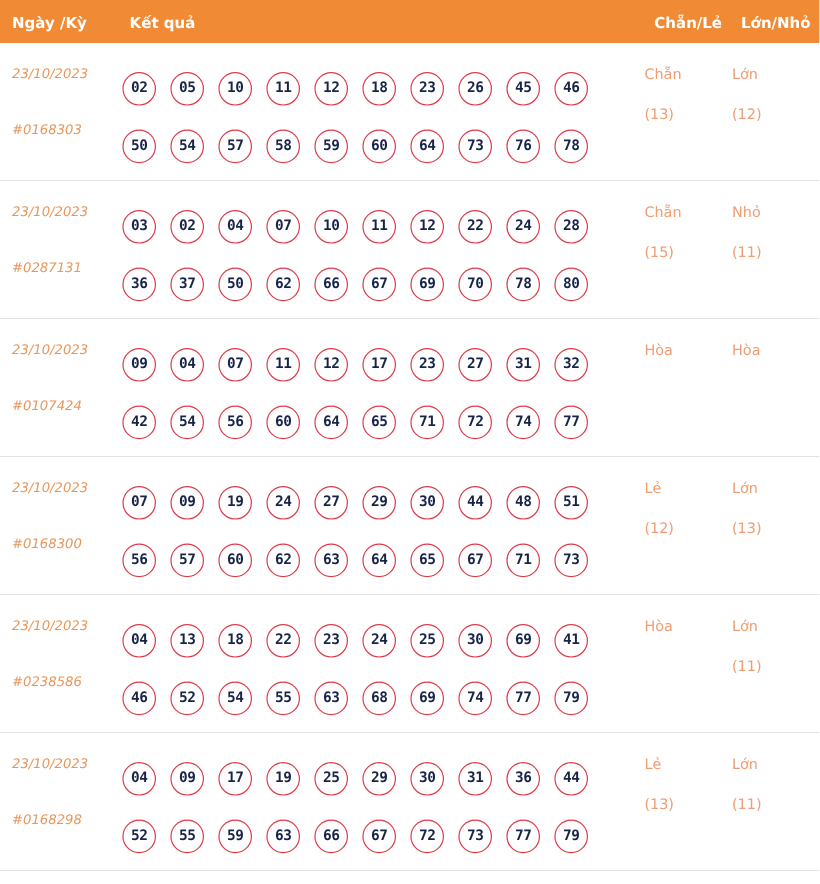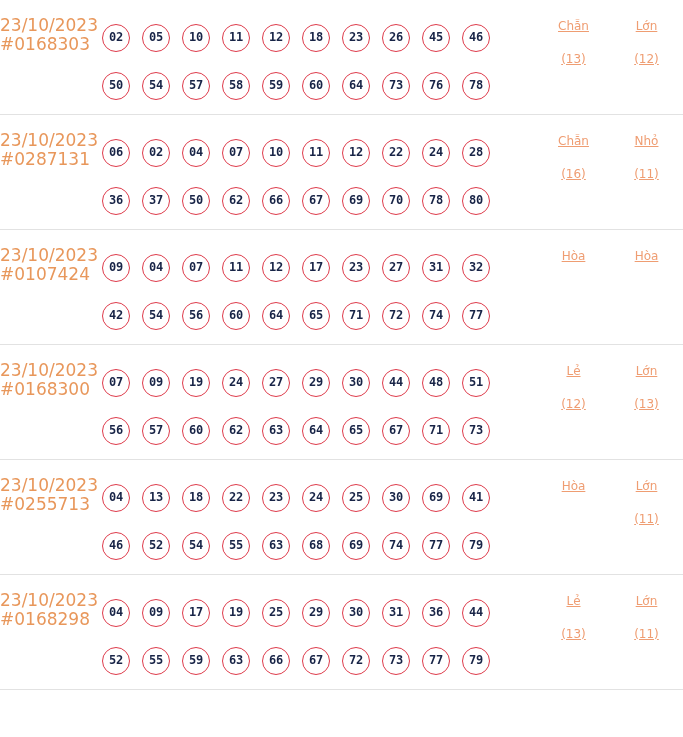--- a/index.html
+++ b/index.html
@@ -41,27 +41,29 @@
     display: flex;
     align-items: flex-start;
     border-bottom: 1px solid #e2e2e2;
     min-height: 115px;
     padding-top: 14px;
     background: #ffffff;
   }
 
   .cell-date {
     width: 100px;
+    padding-left: 10px;
     padding-top: 2px;
     color: #e8975b;
-    font-size: 17px;
+    font-size: 11px;
     line-height: 19px;
     white-space: nowrap;
-  }
-  .cell-date .kyid { display: block; }
+    font-style: italic;
+  }
+  .cell-date .kyid { display: block; margin-top: 28px; }
 
   .cell-balls {
     flex: 1 1 auto;
     padding-left: 2px;
   }
   .ball-line {
     display: flex;
     height: 48px;
     align-items: center;
   }
@@ -76,39 +78,43 @@
     font-family: "DejaVu Sans Mono", "Liberation Mono", monospace;
     font-size: 12px;
     font-weight: bold;
     line-height: 25px;
     text-align: center;
     letter-spacing: -0.3px;
   }
 
   .cell-parity, .cell-size {
     width: 73px;
-    text-align: center;
     color: #ef9d72;
     font-size: 12px;
     line-height: 21px;
     padding-top: 2px;
-    text-decoration: underline;
   }
   .cell-parity .count, .cell-size .count { display: block; margin-top: 12px; }
 
   .table-footer {
     height: 18px;
     background: #ffffff;
   }
 </style>
 </head>
 <body>
 
 <div class="results-table">
 
+  <div class="table-header">
+    <div class="th-date">Ngày /Kỳ</div>
+    <div class="th-result">Kết quả</div>
+    <div class="th-parity">Chẵn/Lẻ</div>
+    <div class="th-size">Lớn/Nhỏ</div>
+  </div>
 
   <div id="rows-container">
       <div class="row">
         <div class="cell-date"><span>23/10/2023</span><span class="kyid">#0168303</span></div>
         <div class="cell-balls">
           <div class="ball-line">
             <div class="ball">02</div>
             <div class="ball">05</div>
             <div class="ball">10</div>
             <div class="ball">11</div>
@@ -132,21 +138,21 @@
             <div class="ball">78</div>
           </div>
         </div>
         <div class="cell-parity"><span>Chẵn</span><span class="count">(13)</span></div>
         <div class="cell-size"><span>Lớn</span><span class="count">(12)</span></div>
       </div>
       <div class="row">
         <div class="cell-date"><span>23/10/2023</span><span class="kyid">#0287131</span></div>
         <div class="cell-balls">
           <div class="ball-line">
-            <div class="ball">06</div>
+            <div class="ball">03</div>
             <div class="ball">02</div>
             <div class="ball">04</div>
             <div class="ball">07</div>
             <div class="ball">10</div>
             <div class="ball">11</div>
             <div class="ball">12</div>
             <div class="ball">22</div>
             <div class="ball">24</div>
             <div class="ball">28</div>
           </div>
@@ -156,21 +162,21 @@
             <div class="ball">50</div>
             <div class="ball">62</div>
             <div class="ball">66</div>
             <div class="ball">67</div>
             <div class="ball">69</div>
             <div class="ball">70</div>
             <div class="ball">78</div>
             <div class="ball">80</div>
           </div>
         </div>
-        <div class="cell-parity"><span>Chẵn</span><span class="count">(16)</span></div>
+        <div class="cell-parity"><span>Chẵn</span><span class="count">(15)</span></div>
         <div class="cell-size"><span>Nhỏ</span><span class="count">(11)</span></div>
       </div>
       <div class="row">
         <div class="cell-date"><span>23/10/2023</span><span class="kyid">#0107424</span></div>
         <div class="cell-balls">
           <div class="ball-line">
             <div class="ball">09</div>
             <div class="ball">04</div>
             <div class="ball">07</div>
             <div class="ball">11</div>
@@ -222,21 +228,21 @@
             <div class="ball">65</div>
             <div class="ball">67</div>
             <div class="ball">71</div>
             <div class="ball">73</div>
           </div>
         </div>
         <div class="cell-parity"><span>Lẻ</span><span class="count">(12)</span></div>
         <div class="cell-size"><span>Lớn</span><span class="count">(13)</span></div>
       </div>
       <div class="row">
-        <div class="cell-date"><span>23/10/2023</span><span class="kyid">#0255713</span></div>
+        <div class="cell-date"><span>23/10/2023</span><span class="kyid">#0238586</span></div>
         <div class="cell-balls">
           <div class="ball-line">
             <div class="ball">04</div>
             <div class="ball">13</div>
             <div class="ball">18</div>
             <div class="ball">22</div>
             <div class="ball">23</div>
             <div class="ball">24</div>
             <div class="ball">25</div>
             <div class="ball">30</div>

